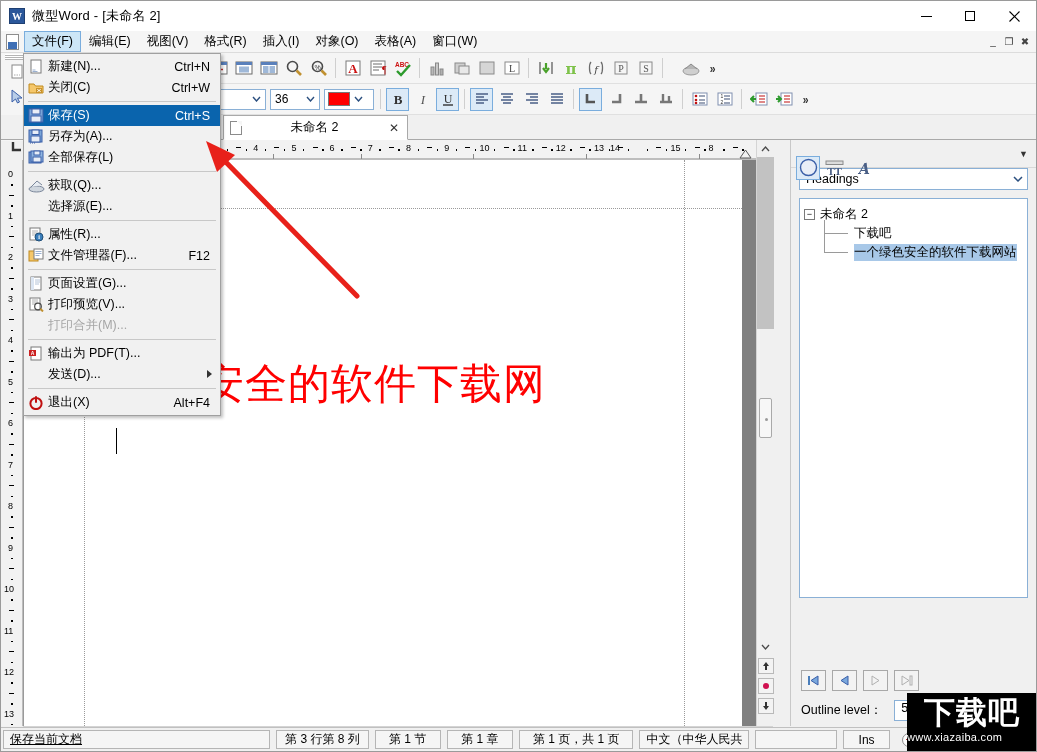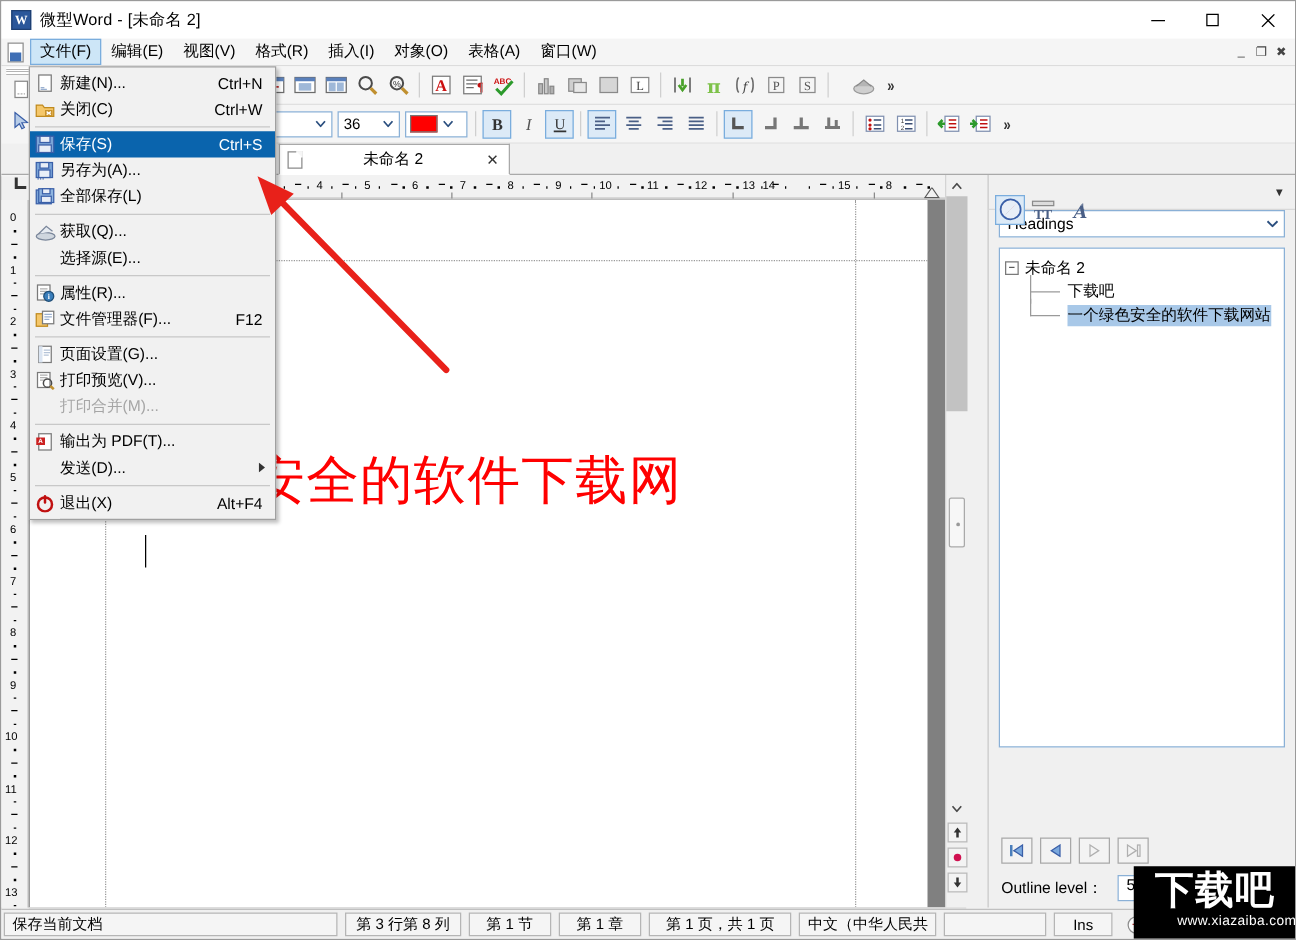--- a/index.html
+++ b/index.html
@@ -248,21 +248,21 @@
   
   .statusbar {
     position:absolute; left:0; top:726px; width:1035px; height:24px;
     background:#f0f0f0; border-top:1px solid #c0c0c0;
     display:flex; align-items:center; padding:0 2px; gap:6px;
   }
   .sfield {
     height:19px; border:1px solid #b5b5b5; background:#f5f5f5;
     display:flex; align-items:center; padding:0 6px; font-size:12px; color:#000; white-space:nowrap;
   }
-  #sf-msg { width:276px; }
+  #sf-msg { width:276px;text-decoration:underline; }
   #sf-rowcol { width:95px; justify-content:center;}
   #sf-section { width:68px; justify-content:center;}
   #sf-chapter { width:68px; justify-content:center;}
   #sf-page { width:118px; justify-content:center;}
   #sf-lang { width:112px;font-family:Liberation Serif, serif; }
   #sf-blank { width:84px; }
   #sf-ins { width:48px; justify-content:center;}
   .zoom-wrap { display:flex; align-items:center; margin-left:6px; flex:none;}
   .zoom-knob {
     width:14px;height:14px;border:1px solid #8d8d8d;border-radius:50%;
@@ -301,21 +301,21 @@
   
   .watermark {
     position:absolute; left:906px; top:692px; width:130px; height:58px;
     background:#000; z-index:80; overflow:hidden;
   }
   .wm-cn {
     color:#fff; font-size:31px; font-weight:bold; letter-spacing:1px;
     font-family:"DejaVu Sans","Liberation Sans",sans-serif;
     line-height:38px; text-align:center;
   }
-  .wm-url { color:#fff; font-size:11px; text-align:right; line-height:13px; letter-spacing:.3px;}
+  .wm-url { color:#fff; font-size:11px; text-align:left; line-height:13px; letter-spacing:.3px;}
 </style>
 </head>
 <body>
 
 <div id="app">
 
   <div class="titlebar">
     <div class="title-icon">W</div>
     <div class="title-text">微型Word - [未命名 2]</div>
     <div class="win-btns">

